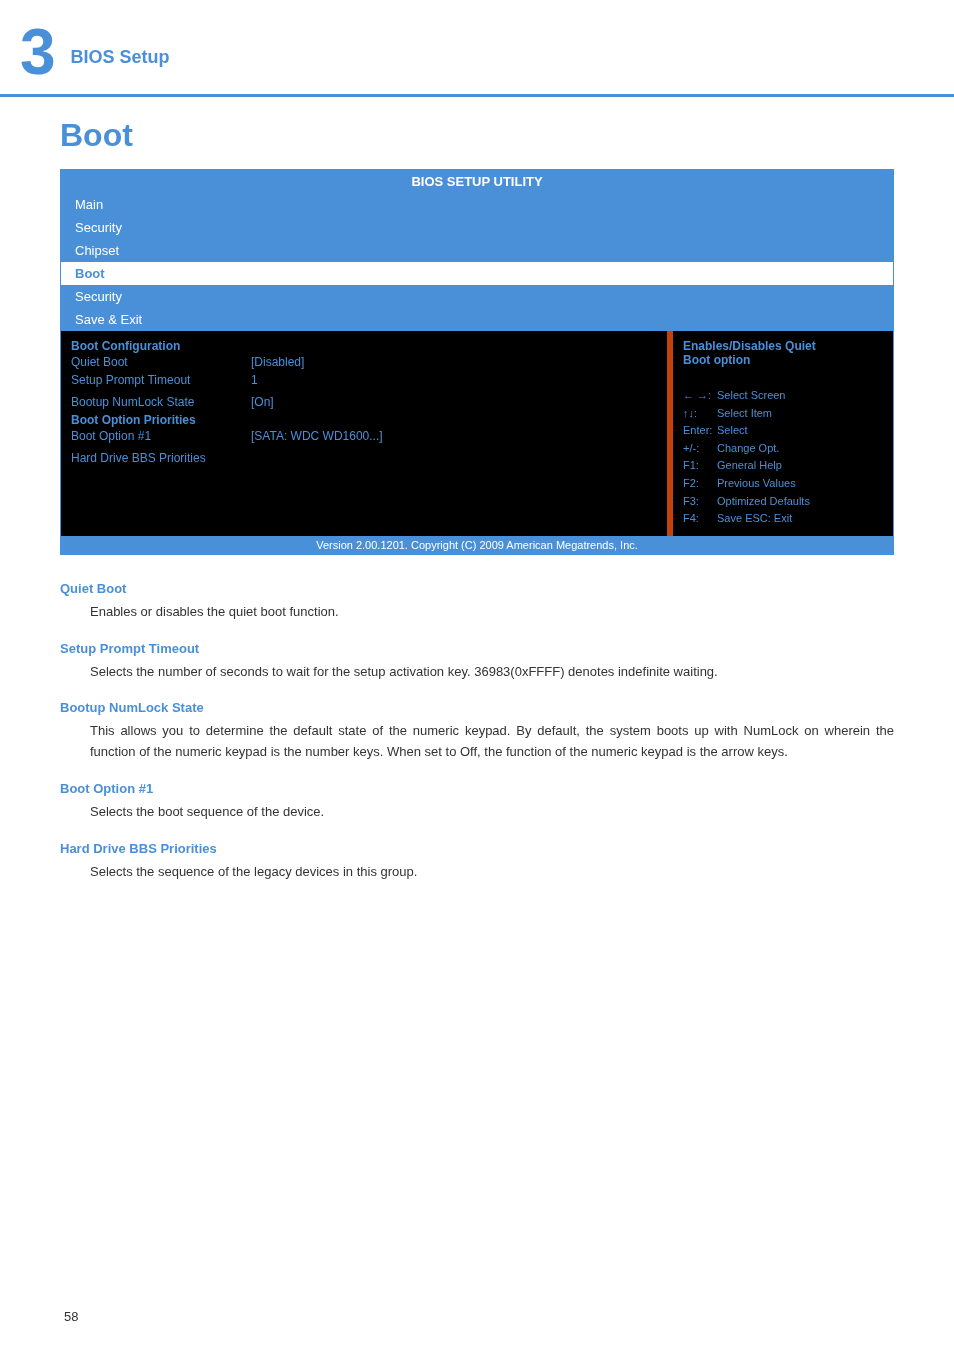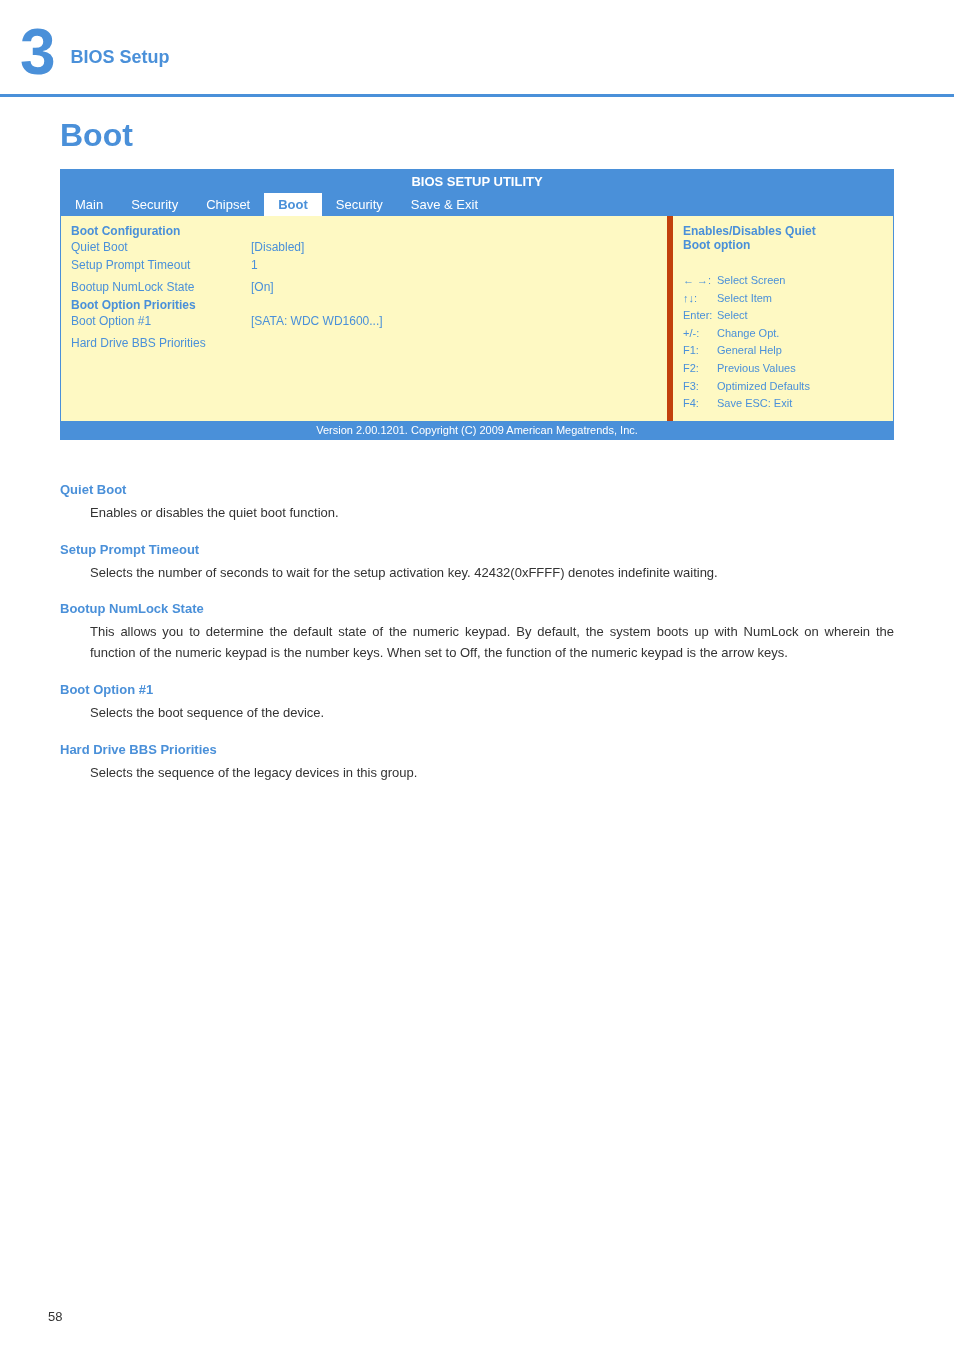--- a/index.html
+++ b/index.html
@@ -44,34 +44,35 @@
     }
 
     
     .main-content {
       padding: 0 60px 40px 60px;
     }
 
     
     .bios-box {
       border: 1px solid #4a90d9;
-      background: #fef9c3;
-      margin-bottom: 42px;
+      background: #000000;
+      margin-bottom: 26px;
     }
     .bios-title-bar {
       background: #4a90d9;
       color: #fff;
       text-align: center;
       font-size: 13px;
       font-weight: bold;
       padding: 4px 0;
     }
     .bios-nav {
       display: flex;
       background: #4a90d9;
+      flex-direction: column;
     }
     .bios-nav-item {
       padding: 4px 14px;
       color: #fff;
       font-size: 13px;
       cursor: pointer;
     }
     .bios-nav-item.active {
       background: #fff;
       color: #4a90d9;
@@ -166,21 +167,21 @@
       font-size: 13px;
       color: #333;
       line-height: 1.6;
       padding-left: 30px;
       text-align: justify;
     }
 
     .page-footer {
       position: absolute;
       bottom: 30px;
-      left: 48px;
+      left: 64px;
       font-size: 13px;
       color: #333;
     }
   </style>
 </head>
 <body>
 
 <div class="page-header">
   <div class="page-number">3</div>
   <div class="bios-setup-label">BIOS Setup</div>
@@ -276,21 +277,21 @@
       </div>
     </div>
 
     <div class="bios-version">Version 2.00.1201. Copyright (C) 2009 American Megatrends, Inc.</div>
   </div>
 
   <div class="section-heading">Quiet Boot</div>
   <div class="section-body">Enables or disables the quiet boot function.</div>
 
   <div class="section-heading">Setup Prompt Timeout</div>
-  <div class="section-body">Selects the number of seconds to wait for the setup activation key. 42432(0xFFFF) denotes indefinite waiting.</div>
+  <div class="section-body">Selects the number of seconds to wait for the setup activation key. 36983(0xFFFF) denotes indefinite waiting.</div>
 
   <div class="section-heading">Bootup NumLock State</div>
   <div class="section-body">This allows you to determine the default state of the numeric keypad. By default, the system boots up with NumLock on wherein the function of the numeric keypad is the number keys. When set to Off, the function of the numeric keypad is the arrow keys.</div>
 
   <div class="section-heading">Boot Option #1</div>
   <div class="section-body">Selects the boot sequence of the device.</div>
 
   <div class="section-heading">Hard Drive BBS Priorities</div>
   <div class="section-body">Selects the sequence of the legacy devices in this group.</div>
 

